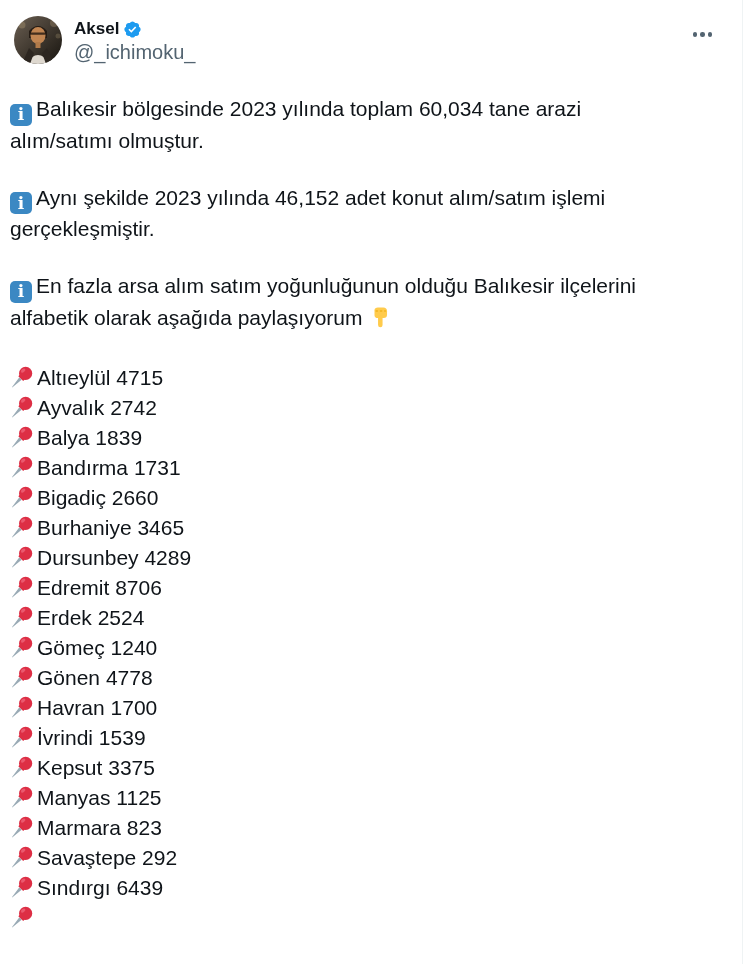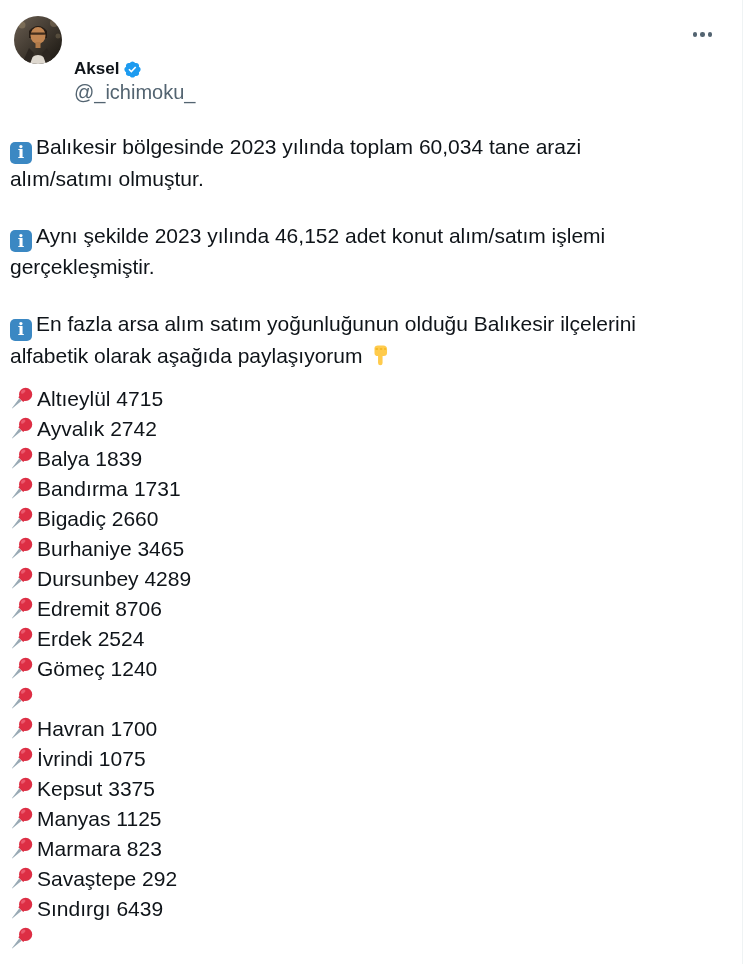--- a/index.html
+++ b/index.html
@@ -9,39 +9,39 @@
   }
   *{box-sizing:border-box; margin:0; padding:0;}
   html,body{background:var(--background);}
   body{width:748px; height:964px; overflow:hidden; font-family:"Liberation Sans", sans-serif;}
   .tweet{width:743px; height:964px; background:var(--background); border-right:1px solid var(--border);}
 
   
   .header{display:flex; align-items:flex-start; padding:16px 26px 0 14px;}
   .avatar{width:48px; height:48px; border-radius:50%; overflow:hidden; flex:0 0 48px; cursor:pointer;}
   .avatar svg{display:block;}
-  .id-block{margin-left:12px; padding-top:3px;margin-top:40px;}
+  .id-block{margin-left:12px; padding-top:3px;}
   .name-row{display:flex; align-items:center; gap:4px;}
   .name{font-size:17px; font-weight:700; color:var(--text); line-height:20px; cursor:pointer;}
   .badge{width:19px; height:19px; display:inline-block;}
   .handle{font-size:20px; color:var(--secondary); line-height:20px; margin-top:3px; cursor:pointer;}
   .more{margin-left:auto; margin-top:12px; display:flex; gap:3px; padding:4px; cursor:pointer; border-radius:50%;}
   .more .dot{width:4.5px; height:4.5px; border-radius:50%; background:var(--secondary);}
 
   
   .body{padding:0 30px 0 10px; color:var(--text); font-size:21px; line-height:30px;}
   .para{margin-top:27px; max-width:660px;}
   .para:first-child{margin-top:30px;}
   .emoji-info{display:inline-flex; width:22px; height:22px; border-radius:5px; background:var(--info_blue);
     color:#fff; align-items:center; justify-content:center; vertical-align:-4px; margin-right:4px;
     font-family:"DejaVu Serif", serif; font-weight:700; font-size:17px; line-height:1;}
   .emoji-hand{width:22px; height:22px; vertical-align:-4px; margin-left:6px;}
 
   
-  .districts{margin-top:13px; padding-bottom:4px;}
+  .districts{margin-top:30px; padding-bottom:4px;}
   .district{height:30px; display:flex; align-items:center;}
   .emoji-pin{width:25px; height:25px; margin-right:2px; flex:0 0 25px; margin-top:-2px;}
   .dtext{font-size:21px; color:var(--text);}
 </style>
 </head>
 <body>
 
 <div class="tweet">
 
   <div class="header">
@@ -203,40 +203,41 @@
           <span class="dtext">Gömeç 1240</span>
   </div>
 
   <div class="district">
     <svg class="emoji-pin" viewBox="0 0 36 36">
       <path fill="#99aab5" d="M3 33 L13.5 19.2 l3.3 3.3 L3.6 33.6 c-.5.3-1-.2-.6-.6z"></path>
       <path fill="#dd2e44" d="M12 17.5 l7-7 7 7 -7 7 z"></path>
       <circle cx="22.5" cy="13.5" r="9.5" fill="#dd2e44"></circle>
       <ellipse cx="19" cy="9.5" rx="3.6" ry="2.3" fill="#ea596e" transform="rotate(-38 19 9.5)"></ellipse>
     </svg>
+          <span class="dtext">Gönen 4778</span>
   </div>
 
   <div class="district">
     <svg class="emoji-pin" viewBox="0 0 36 36">
       <path fill="#99aab5" d="M3 33 L13.5 19.2 l3.3 3.3 L3.6 33.6 c-.5.3-1-.2-.6-.6z"></path>
       <path fill="#dd2e44" d="M12 17.5 l7-7 7 7 -7 7 z"></path>
       <circle cx="22.5" cy="13.5" r="9.5" fill="#dd2e44"></circle>
       <ellipse cx="19" cy="9.5" rx="3.6" ry="2.3" fill="#ea596e" transform="rotate(-38 19 9.5)"></ellipse>
     </svg>
           <span class="dtext">Havran 1700</span>
   </div>
 
   <div class="district">
     <svg class="emoji-pin" viewBox="0 0 36 36">
       <path fill="#99aab5" d="M3 33 L13.5 19.2 l3.3 3.3 L3.6 33.6 c-.5.3-1-.2-.6-.6z"></path>
       <path fill="#dd2e44" d="M12 17.5 l7-7 7 7 -7 7 z"></path>
       <circle cx="22.5" cy="13.5" r="9.5" fill="#dd2e44"></circle>
       <ellipse cx="19" cy="9.5" rx="3.6" ry="2.3" fill="#ea596e" transform="rotate(-38 19 9.5)"></ellipse>
     </svg>
-          <span class="dtext">İvrindi 1075</span>
+          <span class="dtext">İvrindi 1539</span>
   </div>
 
 
   <div class="district">
     <svg class="emoji-pin" viewBox="0 0 36 36">
       <path fill="#99aab5" d="M3 33 L13.5 19.2 l3.3 3.3 L3.6 33.6 c-.5.3-1-.2-.6-.6z"></path>
       <path fill="#dd2e44" d="M12 17.5 l7-7 7 7 -7 7 z"></path>
       <circle cx="22.5" cy="13.5" r="9.5" fill="#dd2e44"></circle>
       <ellipse cx="19" cy="9.5" rx="3.6" ry="2.3" fill="#ea596e" transform="rotate(-38 19 9.5)"></ellipse>
     </svg>

